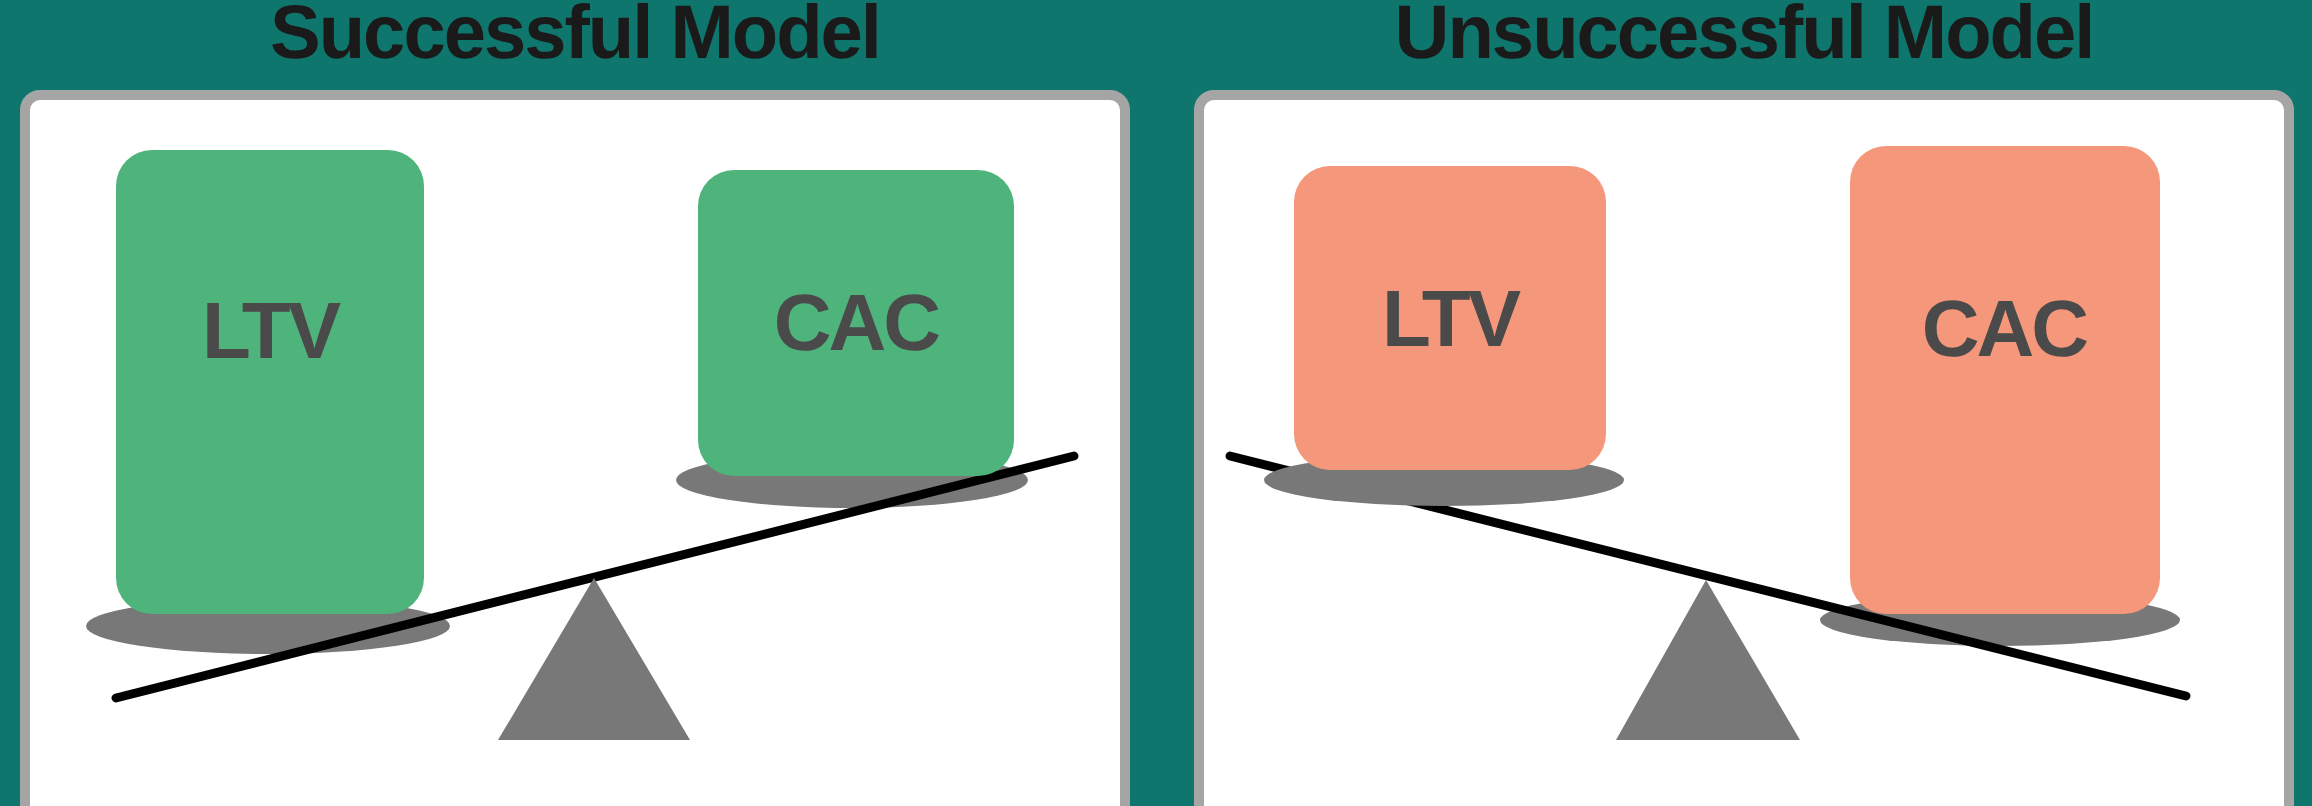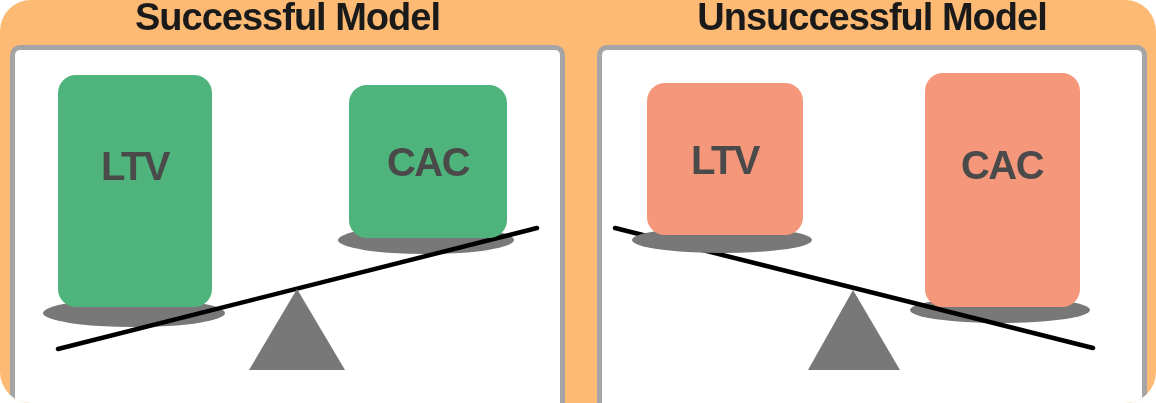--- a/index.html
+++ b/index.html
@@ -5,23 +5,22 @@
   html, body {
     margin: 0;
     padding: 0;
     background: #ffffff;
     font-family: "Liberation Sans", sans-serif;
   }
   .stage {
     position: relative;
     width: 1156px;
     height: 403px;
-    background: #fdba74;
+    background: #0f766e;
     overflow: hidden;
-    border-radius: 31px;
   }
   .panel-title {
     position: absolute;
     top: -6px;
     height: 46px;
     line-height: 46px;
     text-align: center;
     font-size: 38px;
     font-weight: bold;
     letter-spacing: -1px;

